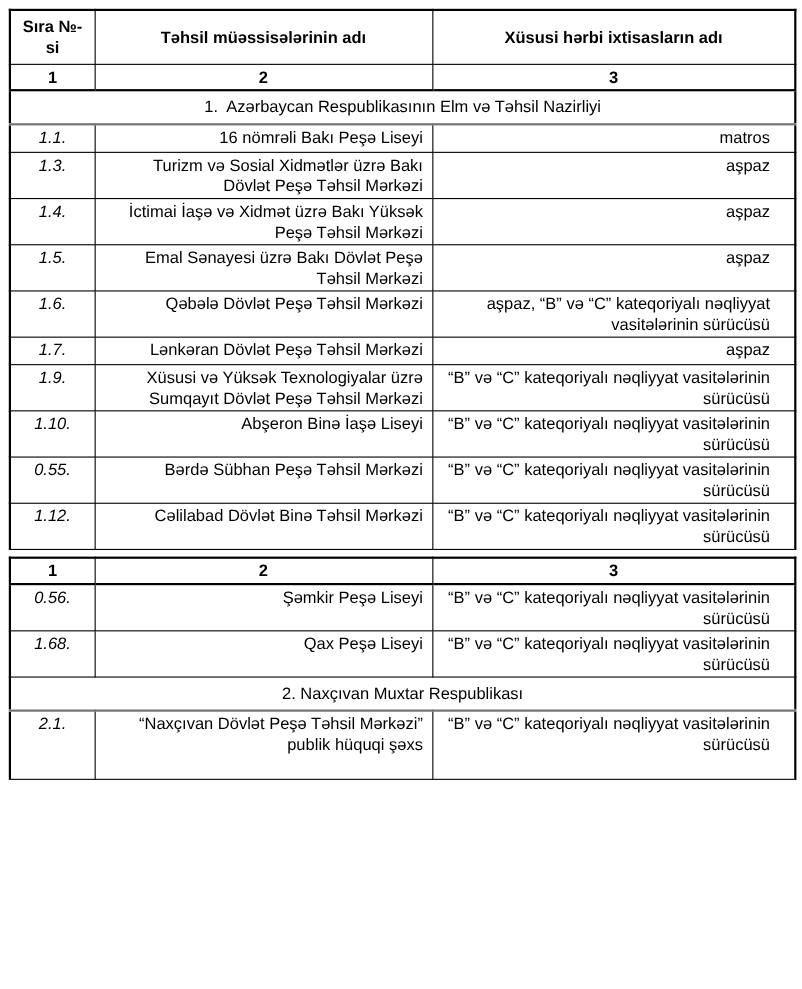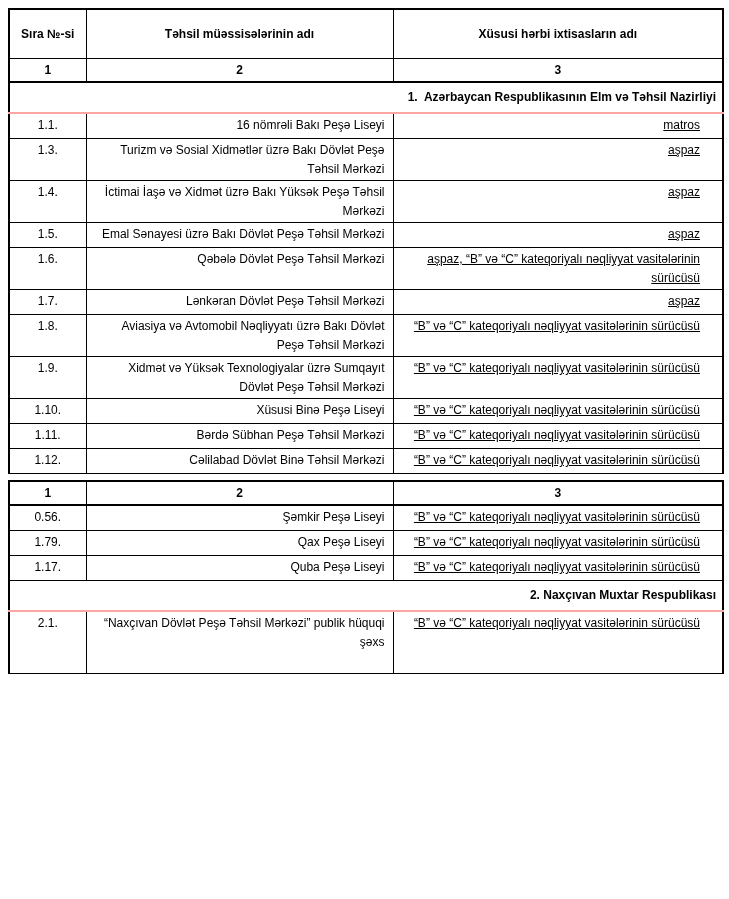--- a/index.html
+++ b/index.html
@@ -19,21 +19,21 @@
     width: 729px;
     height: 899px;
     padding: 8px;
     overflow: hidden;
     background: #ffffff;
   }
   table.doc-table {
     border-collapse: collapse;
     table-layout: fixed;
     width: 714px;
-    font-size: 12px;
+    font-size: 15px;
     line-height: 19px;
     color: #000000;
   }
   table.seg1 {
     border: 2px solid #000;
     border-bottom-width: 1px;
   }
   table.seg2 {
     border: 2px solid #000;
     border-bottom: none;
@@ -55,42 +55,42 @@
   }
   .index-row td {
     font-weight: bold;
     text-align: center;
     vertical-align: middle;
     height: 22px;
     padding: 0 6px;
     border-bottom: 2px solid #000;
   }
   .section-row td {
-    font-weight: bold;
-    text-align: right;
+    font-weight: normal;
+    text-align: center;
     vertical-align: middle;
     height: 27px;
     padding: 1px 6px;
-    border-bottom: 2px solid #fca5a5;
+    border-bottom: 2px solid #737373;
     white-space: pre-wrap;
   }
   .data-row td {
     vertical-align: top;
     height: 21px;
     padding: 2px 8px 1px 8px;
     text-align: right;
   }
   .data-row td.cell-num {
     text-align: center;
     padding-left: 2px;
     padding-right: 2px;
+    font-style: italic;
   }
   .data-row td.cell-spec {
     padding-right: 22px;
-    text-decoration: underline;
   }
   .row-tall td {
     height: 58px;
   }
 </style>
 </head>
 <body>
 
 <div class="page">
   <table class="doc-table seg1">
@@ -146,40 +146,35 @@
     <td class="cell-inst">Qəbələ Dövlət Peşə Təhsil Mərkəzi</td>
     <td class="cell-spec">aşpaz, “B” və “C” kateqoriyalı nəqliyyat vasitələrinin sürücüsü</td>
   </tr>
 
   <tr class="data-row">
     <td class="cell-num">1.7.</td>
     <td class="cell-inst">Lənkəran Dövlət Peşə Təhsil Mərkəzi</td>
     <td class="cell-spec">aşpaz</td>
   </tr>
 
-  <tr class="data-row">
-    <td class="cell-num">1.8.</td>
-    <td class="cell-inst">Aviasiya və Avtomobil Nəqliyyatı üzrə Bakı Dövlət Peşə Təhsil Mərkəzi</td>
-    <td class="cell-spec">“B” və “C” kateqoriyalı nəqliyyat vasitələrinin sürücüsü</td>
-  </tr>
 
   <tr class="data-row">
     <td class="cell-num">1.9.</td>
-    <td class="cell-inst">Xidmət və Yüksək Texnologiyalar üzrə Sumqayıt Dövlət Peşə Təhsil Mərkəzi</td>
+    <td class="cell-inst">Xüsusi və Yüksək Texnologiyalar üzrə Sumqayıt Dövlət Peşə Təhsil Mərkəzi</td>
     <td class="cell-spec">“B” və “C” kateqoriyalı nəqliyyat vasitələrinin sürücüsü</td>
   </tr>
 
   <tr class="data-row">
     <td class="cell-num">1.10.</td>
-    <td class="cell-inst">Xüsusi Binə Peşə Liseyi</td>
-    <td class="cell-spec">“B” və “C” kateqoriyalı nəqliyyat vasitələrinin sürücüsü</td>
-  </tr>
-
-  <tr class="data-row">
-    <td class="cell-num">1.11.</td>
+    <td class="cell-inst">Abşeron Binə İaşə Liseyi</td>
+    <td class="cell-spec">“B” və “C” kateqoriyalı nəqliyyat vasitələrinin sürücüsü</td>
+  </tr>
+
+  <tr class="data-row">
+    <td class="cell-num">0.55.</td>
     <td class="cell-inst">Bərdə Sübhan Peşə Təhsil Mərkəzi</td>
     <td class="cell-spec">“B” və “C” kateqoriyalı nəqliyyat vasitələrinin sürücüsü</td>
   </tr>
 
   <tr class="data-row">
     <td class="cell-num">1.12.</td>
     <td class="cell-inst">Cəlilabad Dövlət Binə Təhsil Mərkəzi</td>
     <td class="cell-spec">“B” və “C” kateqoriyalı nəqliyyat vasitələrinin sürücüsü</td>
   </tr>
 
@@ -199,30 +194,25 @@
   </tr>
 
   <tr class="data-row">
     <td class="cell-num">0.56.</td>
     <td class="cell-inst">Şəmkir Peşə Liseyi</td>
     <td class="cell-spec">“B” və “C” kateqoriyalı nəqliyyat vasitələrinin sürücüsü</td>
   </tr>
 
 
   <tr class="data-row">
-    <td class="cell-num">1.79.</td>
+    <td class="cell-num">1.68.</td>
     <td class="cell-inst">Qax Peşə Liseyi</td>
     <td class="cell-spec">“B” və “C” kateqoriyalı nəqliyyat vasitələrinin sürücüsü</td>
   </tr>
 
-  <tr class="data-row">
-    <td class="cell-num">1.17.</td>
-    <td class="cell-inst">Quba Peşə Liseyi</td>
-    <td class="cell-spec">“B” və “C” kateqoriyalı nəqliyyat vasitələrinin sürücüsü</td>
-  </tr>
 
   <tr class="section-row">
     <td colspan="3" class="section-cell">2. Naxçıvan Muxtar Respublikası</td>
   </tr>
 
   <tr class="data-row row-tall">
     <td class="cell-num">2.1.</td>
     <td class="cell-inst">“Naxçıvan Dövlət Peşə Təhsil Mərkəzi” publik hüquqi şəxs</td>
     <td class="cell-spec">“B” və “C” kateqoriyalı nəqliyyat vasitələrinin sürücüsü</td>
   </tr>

